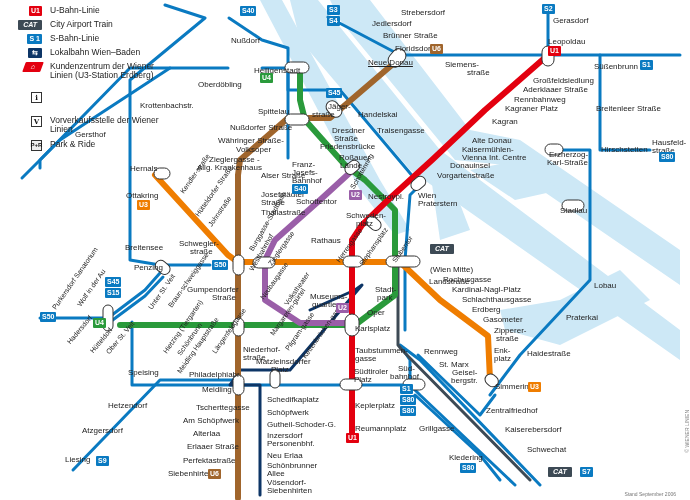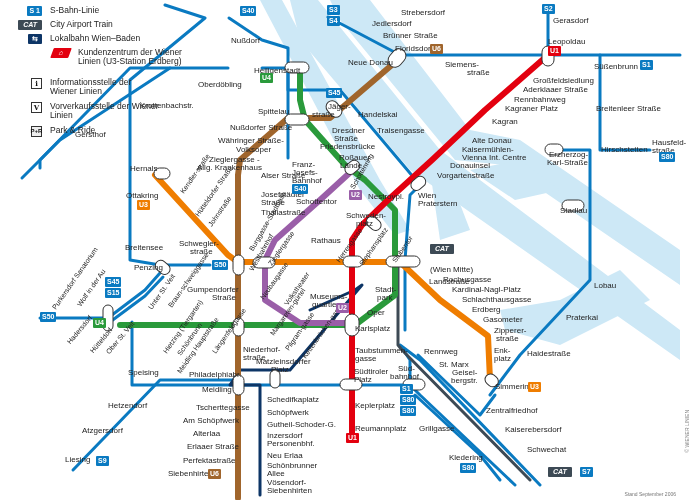--- a/index.html
+++ b/index.html
@@ -2,21 +2,21 @@
 <html><head>
 <meta charset="utf-8">
 <style>
   html,body{margin:0;padding:0;background:#ffffff;}
   body{width:690px;height:500px;position:relative;overflow:hidden;font-family:"Liberation Sans",sans-serif;}
   #map{position:absolute;left:0;top:0;width:690px;height:500px;}
   .lbl{position:absolute;font-size:8px;line-height:9px;color:#222;white-space:nowrap;}
   .lbl.r{transform-origin:0 0;}
   .legend{position:absolute;left:18px;top:6px;width:170px;}
   .lg-row{display:flex;align-items:flex-start;height:14px;margin-bottom:0;}
-  .lg-row.tall{height:30px;justify-content:flex-end;}
+  .lg-row.tall{height:30px;}
   .lg-row.mid{height:24px;}
   .lg-icon{width:24px;display:flex;justify-content:flex-end;margin-right:8px;flex:none;}
   .lg-text{font-size:8.5px;line-height:9px;color:#222;}
   .badge{display:inline-flex;align-items:center;justify-content:center;font-size:7px;font-weight:bold;color:#fff;height:10px;padding:0 2px;border-radius:1px;line-height:10px;}
   .badge.u1{background:#e3000f;}
   .badge.s{background:#0a7ac1;}
   .badge.u4{background:#2a9a3b;}
   .badge.u6{background:#a0652c;}
   .badge.u3{background:#ef7d00;}
   .badge.u2{background:#9a5ea8;}
@@ -100,47 +100,52 @@
     <rect x="403" y="379" width="22" height="11" rx="5.5"></rect>
     <rect x="485" y="375" width="14" height="11" rx="5.5" transform="rotate(40 492 380)"></rect>
     <rect x="545" y="144" width="18" height="11" rx="5.5"></rect>
     <rect x="562" y="200" width="22" height="11" rx="5.5"></rect>
   </g>
 </svg>
 
 <div class="legend">
   <div class="lg-row">
     <div class="lg-icon">
+        <span class="badge u1">U1</span>
+      </div>
+    <div class="lg-text">U-Bahn-Linie</div>
+  </div>
+  <div class="lg-row">
+    <div class="lg-icon">
+        <span class="badge cat">CAT</span>
+      </div>
+    <div class="lg-text">City Airport Train</div>
+  </div>
+  <div class="lg-row">
+    <div class="lg-icon">
         <span class="badge s">S 1</span>
       </div>
     <div class="lg-text">S-Bahn-Linie</div>
   </div>
   <div class="lg-row">
     <div class="lg-icon">
-        <span class="badge cat">CAT</span>
-      </div>
-    <div class="lg-text">City Airport Train</div>
-  </div>
-  <div class="lg-row">
-    <div class="lg-icon">
         <span class="badge" style="background:#0d3566;width:10px;">⇆</span>
       </div>
     <div class="lg-text">Lokalbahn Wien–Baden</div>
   </div>
   <div class="lg-row tall">
     <div class="lg-icon">
         <span class="badge u1" style="width:14px;transform:skewX(-20deg)">⌂</span>
       </div>
     <div class="lg-text" style="white-space:normal;width:110px">Kundenzentrum der Wiener Linien (U3-Station Erdberg)</div>
   </div>
   <div class="lg-row mid">
     <div class="lg-icon">
         <span class="box">i</span>
       </div>
-    <div class="lg-text" style="white-space:normal;width:110px">Informationsstelle der Wiener Linien</div>
   </div>
   <div class="lg-row mid">
     <div class="lg-icon">
         <span class="box">V</span>
       </div>
     <div class="lg-text" style="white-space:normal;width:110px">Vorverkaufsstelle der Wiener Linien</div>
   </div>
   <div class="lg-row">
     <div class="lg-icon">
         <span class="box pr">P+R</span>
@@ -164,21 +169,21 @@
     <div class="lbl" style="left: 197px; top: 163px;">Allg. Krankenhaus</div>
     <div class="lbl" style="left: 261px; top: 171px;">Alser Straße</div>
     <div class="lbl" style="left: 261px; top: 190px;">Josefstädter</div>
     <div class="lbl" style="left: 261px; top: 198px;">Straße</div>
     <div class="lbl" style="left: 261px; top: 208px;">Thaliastraße</div>
     <div class="lbl" style="left: 292px; top: 160px;">Franz-</div>
     <div class="lbl" style="left: 292px; top: 168px;">Josefs-</div>
     <div class="lbl" style="left: 292px; top: 176px;">Bahnhof</div>
     <div class="lbl" style="left: 312px; top: 102px; margin-left: 16px;">Jäger-</div>
     <div class="lbl" style="left: 312px; top: 110px;">straße</div>
-    <div class="lbl" style="left: 348px; top: 58px;">Neue Donau</div>
+    <div class="lbl" style="left: 368px; top: 58px; text-decoration: underline;">Neue Donau</div>
     <div class="lbl" style="left: 358px; top: 110px;">Handelskai</div>
     <div class="lbl" style="left: 332px; top: 126px;">Dresdner</div>
     <div class="lbl" style="left: 334px; top: 134px;">Straße</div>
     <div class="lbl" style="left: 377px; top: 126px;">Traisengasse</div>
     <div class="lbl" style="left: 320px; top: 142px;">Friedensbrücke</div>
     <div class="lbl" style="left: 339px; top: 153px;">Roßauer</div>
     <div class="lbl" style="left: 340px; top: 161px;">Lände</div>
     <div class="lbl" style="left: 361px; top: 8px; padding-left: 40px;">Strebersdorf</div>
     <div class="lbl" style="left: 372px; top: 19px;">Jedlersdorf</div>
     <div class="lbl" style="left: 383px; top: 31px;">Brünner Straße</div>

